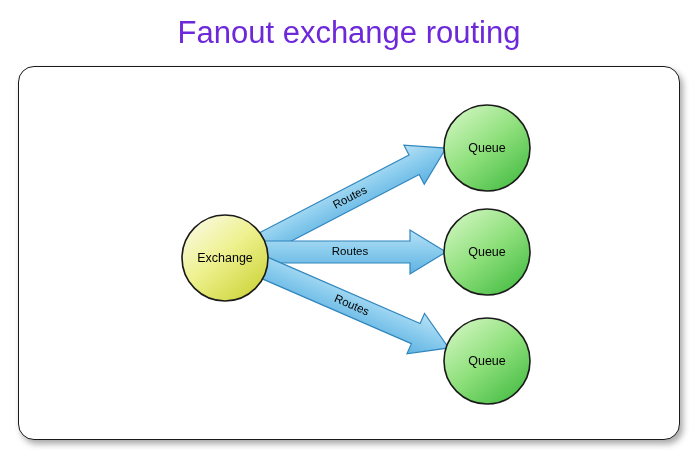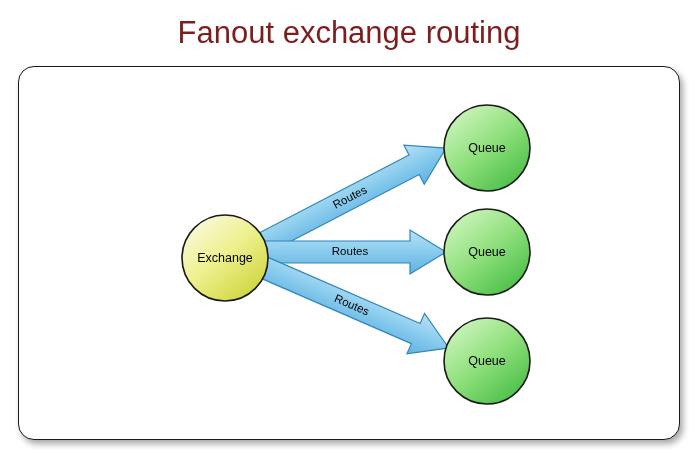--- a/index.html
+++ b/index.html
@@ -16,21 +16,21 @@
   }
 
   #page-title {
     position: absolute;
     left: 0;
     top: 14px;
     width: 698px;
     text-align: center;
     font-size: 31px;
     font-weight: 400;
-    color: #7f1d1d;
+    color: #6d28d9;
     letter-spacing: 0px;
     line-height: 38px;
     white-space: nowrap;
   }
 
   #canvas-frame {
     position: absolute;
     left: 18px;
     top: 66px;
     width: 662px;

